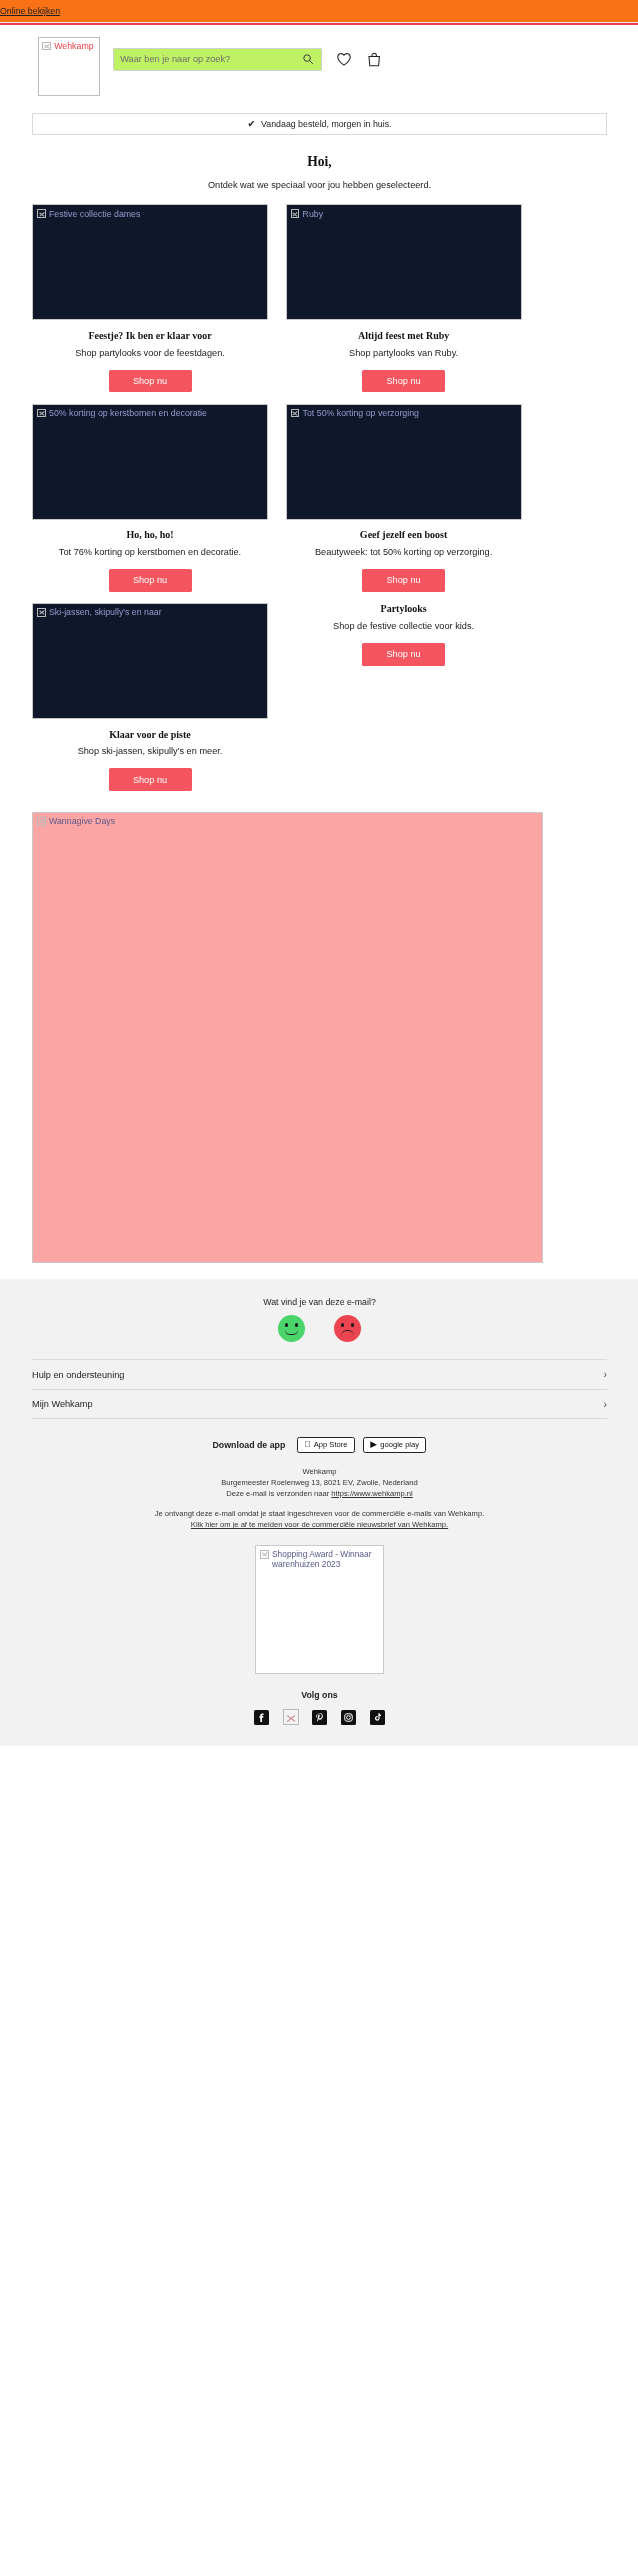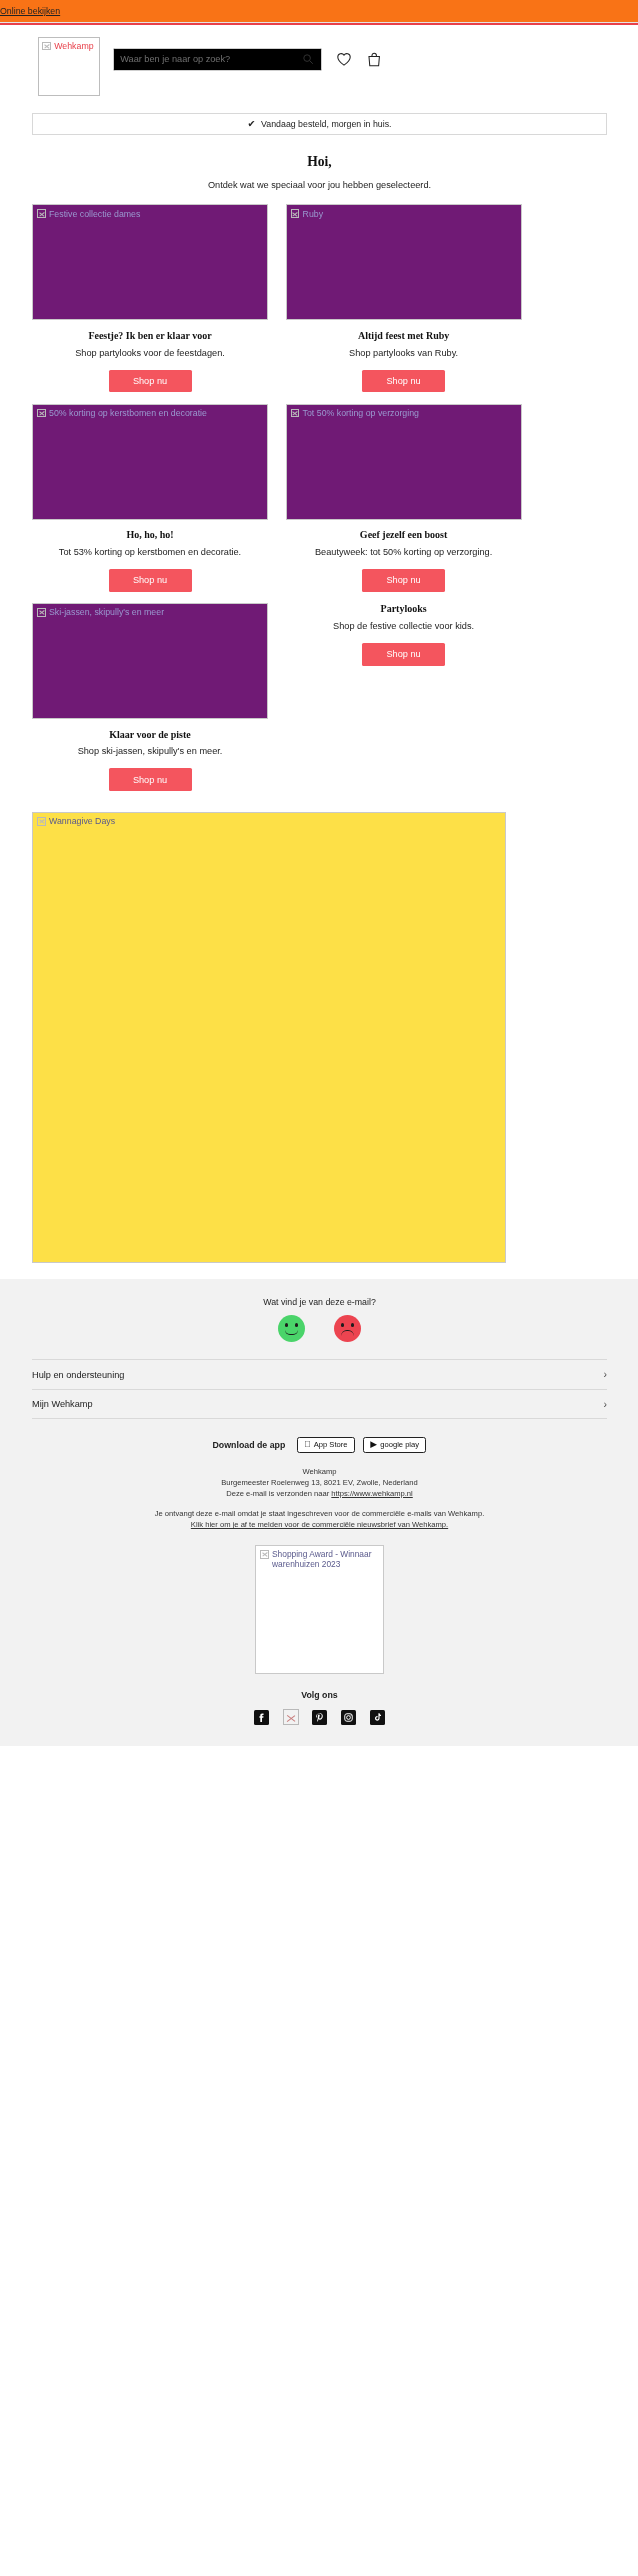--- a/index.html
+++ b/index.html
@@ -81,21 +81,21 @@
   }
   .searchbox {
     flex: 1;
     max-width: 209px;
     height: 23px;
     border: 0.8px solid #cfcfcf;
     border-radius: 1.6px;
     display: flex;
     align-items: center;
     padding: 0 6.4px;
-    background: #000000;
+    background: #bef264;
   }
   .searchbox span.ph {
     font-size: 9.2px;
     color: #6f6f6f;
     flex: 1;
   }
   .icon-btn { cursor: pointer; line-height: 0; }
 
   
   .usp-wrap { padding: 9.6px 32px 3.2px; }
@@ -136,21 +136,21 @@
   }
   .card {
     width: 236px;
     margin-bottom: 11.2px;
     text-align: center;
   }
   .card .imgbox {
     width: 236px;
     height: 116px;
     border: 0.8px solid #c9c9c9;
-    background: #701a75;
+    background: #0f172a;
     display: flex;
     align-items: flex-start;
     padding: 2.4px 4px;
     gap: 3.2px;
     margin-bottom: 9.6px;
   }
   .card .img-alt {
     color: #9a9ad0;
     font-size: 8.8px;
     line-height: 10.4px;
@@ -178,28 +178,28 @@
     padding: 6.4px 21px;
     border: none;
     border-radius: 1.6px;
     cursor: pointer;
     min-width: 83px;
   }
 
   
   .banner-wrap { padding: 9.6px 32px 16px; }
   .banner {
-    width: 474px;
+    width: 511px;
     height: 451px;
     border: 0.8px solid #c9c9c9;
     display: flex;
     align-items: flex-start;
     padding: 2.4px 4px;
     gap: 3.2px;
-    background: #fde047;
+    background: #fca5a5;
   }
   .banner .img-alt {
     color: #5a5a8c;
     font-size: 8.8px;
     margin-top: 0.8px;
   }
 
   
   .footer {
     background: #f2f2f2;
@@ -434,38 +434,38 @@
       <p>Shop partylooks van Ruby.</p>
       <button class="btn">Shop nu</button>
     </div>
 
     <div class="card">
       <div class="imgbox">
         <span class="broken-img-mark"></span>
         <span class="img-alt">50% korting op kerstbomen en decoratie</span>
       </div>
       <h3>Ho, ho, ho!</h3>
-      <p>Tot 53% korting op kerstbomen en decoratie.</p>
+      <p>Tot 76% korting op kerstbomen en decoratie.</p>
       <button class="btn">Shop nu</button>
     </div>
 
     <div class="card">
       <div class="imgbox">
         <span class="broken-img-mark"></span>
         <span class="img-alt">Tot 50% korting op verzorging</span>
       </div>
       <h3>Geef jezelf een boost</h3>
       <p>Beautyweek: tot 50% korting op verzorging.</p>
       <button class="btn">Shop nu</button>
     </div>
 
     <div class="card">
       <div class="imgbox">
         <span class="broken-img-mark"></span>
-        <span class="img-alt">Ski-jassen, skipully's en meer</span>
+        <span class="img-alt">Ski-jassen, skipully's en naar</span>
       </div>
       <h3>Klaar voor de piste</h3>
       <p>Shop ski-jassen, skipully's en meer.</p>
       <button class="btn">Shop nu</button>
     </div>
 
     <div class="card">
       <h3>Partylooks</h3>
       <p>Shop de festive collectie voor kids.</p>
       <button class="btn">Shop nu</button>

